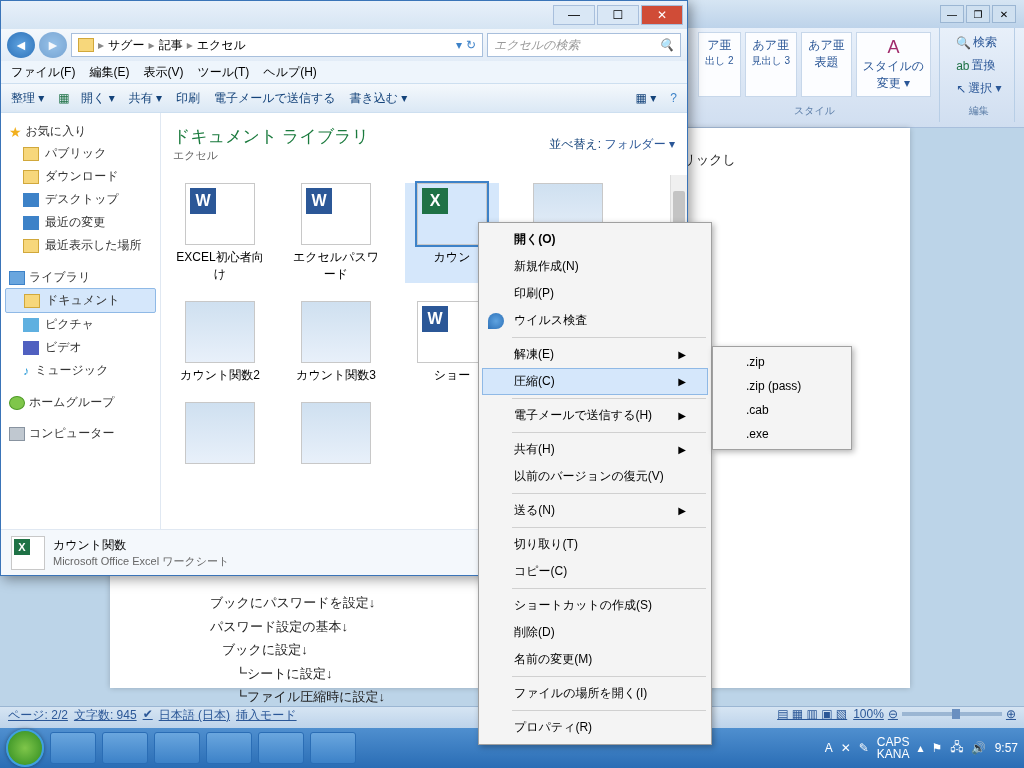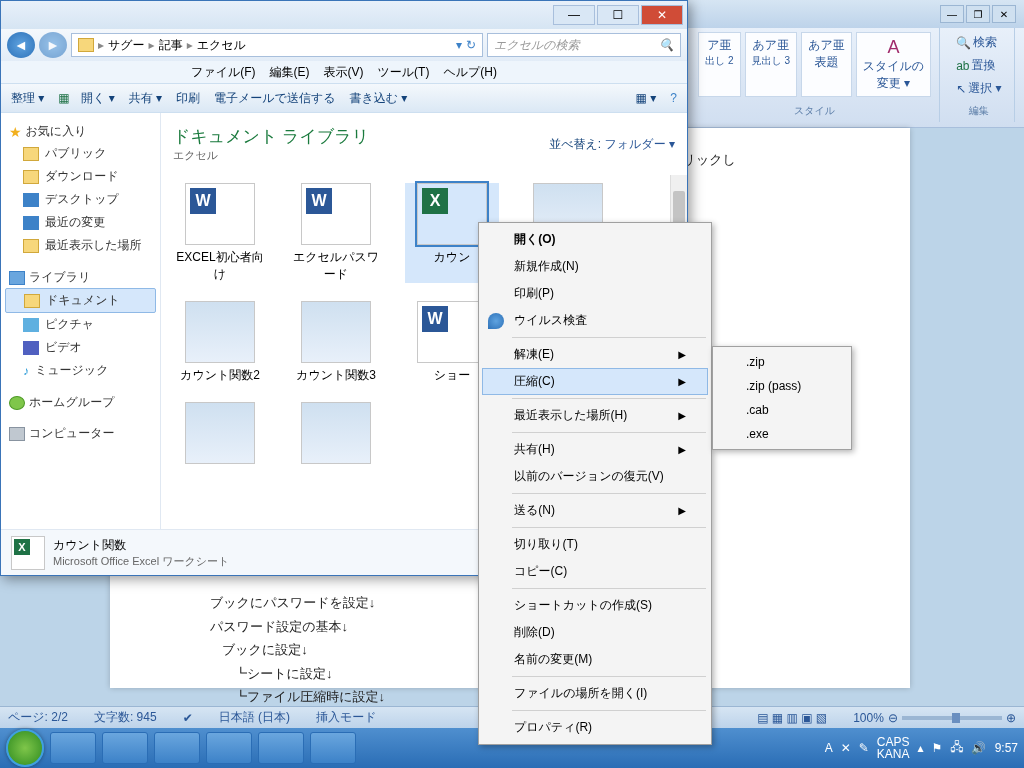--- a/index.html
+++ b/index.html
@@ -10,21 +10,21 @@
 .word-title { height: 28px; background: linear-gradient(#d6e5f3,#bdd3ea); display:flex; justify-content:flex-end; align-items:center; padding-right:8px; gap:2px;}
 .word-title .wbtn { width:24px; height:18px; background:#cfe0f0; border:1px solid #9bb6d3; display:flex; align-items:center; justify-content:center; font-size:10px;}
 .word-ribbon { height: 100px; background: linear-gradient(#e8f0fa,#d0def0); border-bottom:1px solid #a8bfdc; display:flex; align-items:flex-start; padding-left:690px; gap:4px;}
 .ribbon-group { border-right:1px solid #b8cee6; height:94px; padding:4px 8px; display:flex; flex-direction:column; justify-content:space-between; align-items:center;}
 .ribbon-row { display:flex; gap:4px; }
 .ribbon-btn { background:#fcfdff; border:1px solid #c7d7ea; padding:4px 6px; text-align:center; font-size:11px; color:#2b5797;}
 .ribbon-label { font-size:10px; color:#5c7ea8; text-align:center; }
 .ribbon-small { font-size:11px; color:#2b5797; padding:2px 4px; display:flex; align-items:center; gap:2px;}
 .word-doc-area { position:absolute; top:128px; left:110px; width:800px; height:560px; background:#fff; box-shadow:0 0 6px rgba(0,0,0,.2); padding:20px 100px; color:#222;}
 .word-doc-area p { font-size:13px; line-height:1.8; }
-.word-status { position:absolute; bottom:40px; left:0; right:0; height:22px; background:linear-gradient(#d6e5f3,#bdd3ea); display:flex; align-items:center; padding:0 8px; gap:26px; font-size:11px; color:#2b5797; border-top:1px solid #9bb6d3;}
+.word-status { position:absolute; bottom:40px; left:0; right:0; height:22px; background:linear-gradient(#d6e5f3,#bdd3ea); display:flex; align-items:flex-start; padding:0 8px; gap:6px; font-size:11px; color:#2b5797; border-top:1px solid #9bb6d3;text-decoration:underline;}
 .word-status .spacer { flex:1; }
 .zoom { display:flex; align-items:center; gap:4px;}
 .zoom-bar { width:100px; height:4px; background:#9bb6d3; position:relative;}
 .zoom-bar::after{content:""; position:absolute; left:50%; top:-3px; width:8px; height:10px; background:#6a8fc0;}
 
 
 .taskbar { position:absolute; bottom:0; left:0; right:0; height:40px; background:linear-gradient(#4f8fcf,#2a6db5); display:flex; align-items:center; padding:0 6px; gap:6px;}
 .start-orb { width:38px; height:38px; border-radius:50%; background:radial-gradient(#7fc64a,#2d8a1f); border:2px solid #3fa0df; box-shadow:0 0 4px rgba(0,0,0,.4);}
 .task-btn { width:46px; height:32px; background:linear-gradient(#6aa6de,#3d82c8); border:1px solid #2a6db5; border-radius:3px;}
 .tray { margin-left:auto; display:flex; align-items:center; gap:8px; color:#fff; font-size:11px;}
@@ -35,21 +35,21 @@
 .exp-titlebar { height:28px; background:linear-gradient(#e8f0fa,#d6e5f3); display:flex; align-items:center; justify-content:flex-end; gap:2px; padding-right:4px;}
 .exp-titlebar .wbtn { width:42px; height:20px; background:#d9e7f5; border:1px solid #a8bfdc; display:flex; align-items:center; justify-content:center;}
 .exp-titlebar .close { background:#d04c37; color:#fff;}
 .exp-nav { height:32px; background:linear-gradient(#f4f8fc,#e2ecf7); display:flex; align-items:center; gap:4px; padding:0 6px;}
 .nav-btn { width:28px; height:26px; border-radius:50%; background:radial-gradient(#5fa3e0,#2d71b8); color:#fff; display:flex; align-items:center; justify-content:center; font-size:14px;}
 .addr { flex:1; height:24px; background:#fff; border:1px solid #a8bfdc; display:flex; align-items:center; padding:0 6px; gap:4px; font-size:12px;}
 .addr .folder-ico{width:16px;height:14px;background:#f7d77b;border:1px solid #d1a83b;}
 .addr .sep{color:#888;}
 .search { width:194px; height:24px; background:#fff; border:1px solid #a8bfdc; display:flex; align-items:center; padding:0 6px; color:#999; font-style:italic;}
 .search .mag { margin-left:auto; color:#3d82c8;}
-.exp-menu { height:22px; background:#eef5fc; display:flex; align-items:center; gap:14px; padding:0 10px; font-size:12px;justify-content:center;}
+.exp-menu { height:22px; background:#eef5fc; display:flex; align-items:center; gap:14px; padding:0 10px; font-size:12px;}
 .exp-toolbar { height:30px; background:linear-gradient(#f4f8fc,#dbe8f5); border-top:1px solid #cddff0; border-bottom:1px solid #cddff0; display:flex; align-items:center; gap:14px; padding:0 10px; font-size:12px; color:#14437a;}
 .exp-toolbar .tb-item{display:flex;align-items:center;gap:4px;}
 .exp-body { display:flex; height:calc(100% - 28px - 32px - 22px - 30px - 46px);}
 .exp-side { width:160px; border-right:1px solid #e0e8f2; padding:8px 4px; overflow:hidden;}
 .side-group { margin-bottom:10px;}
 .side-hdr { display:flex; align-items:center; gap:4px; font-size:12px; color:#333; padding:2px 4px;}
 .side-item { display:flex; align-items:center; gap:6px; font-size:12px; padding:3px 4px 3px 18px; color:#333;}
 .side-item.sel { background:#d5e7fb; border:1px solid #8fb9e6; border-radius:2px;}
 .ico-sm { width:16px; height:14px;}
 .ico-folder{background:#f7d77b;border:1px solid #d1a83b;}
@@ -369,21 +369,21 @@
     <div class="ctx-item">
       <span>解凍(E)</span>
       <span class="arrow">▶</span>
     </div>
     <div class="ctx-item hover">
       <span>圧縮(C)</span>
       <span class="arrow">▶</span>
     </div>
     <div class="ctx-sep"></div>
     <div class="ctx-item">
-      <span>最近表示した場所(H)</span>
+      <span>電子メールで送信する(H)</span>
       <span class="arrow">▶</span>
     </div>
     <div class="ctx-sep"></div>
     <div class="ctx-item">
       <span>共有(H)</span>
       <span class="arrow">▶</span>
     </div>
     <div class="ctx-item">
       <span>以前のバージョンの復元(V)</span>
     </div>

